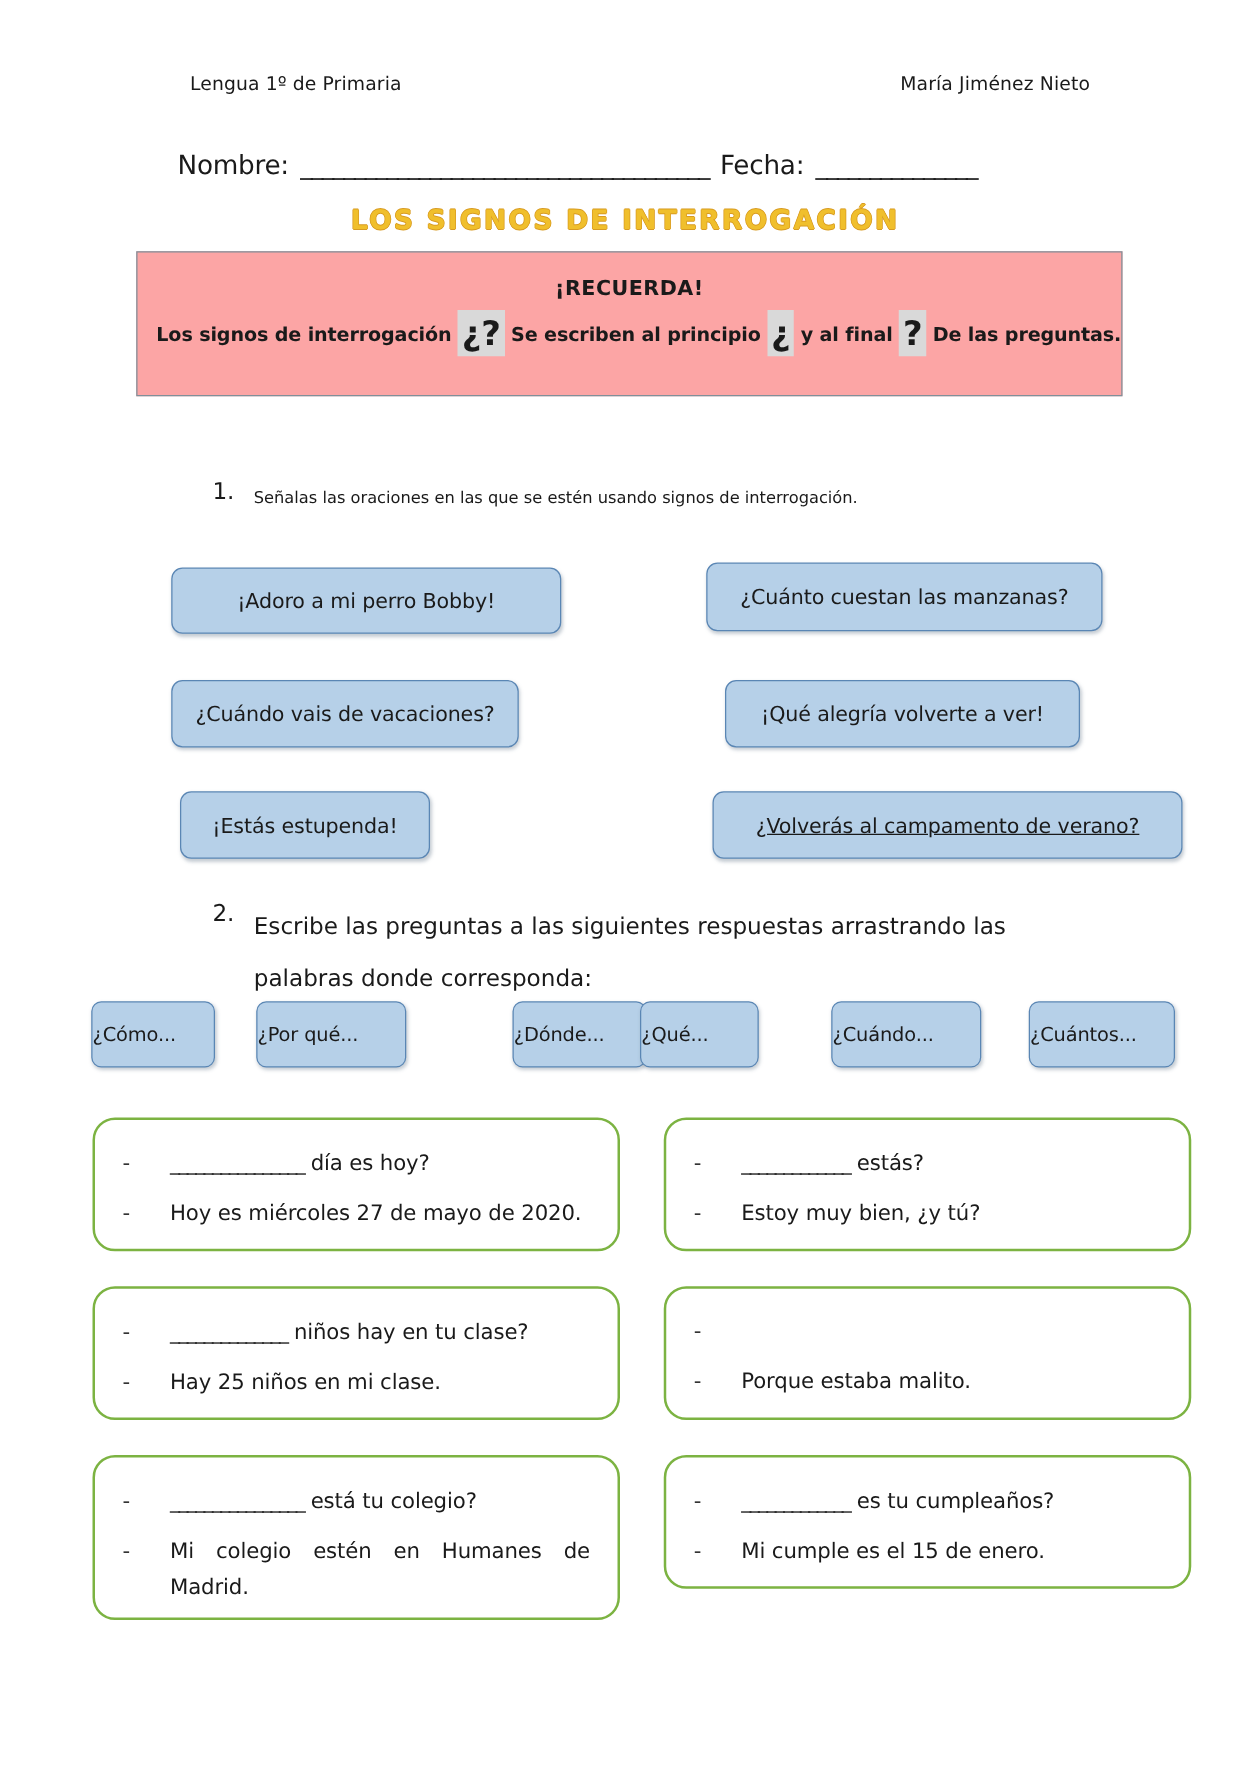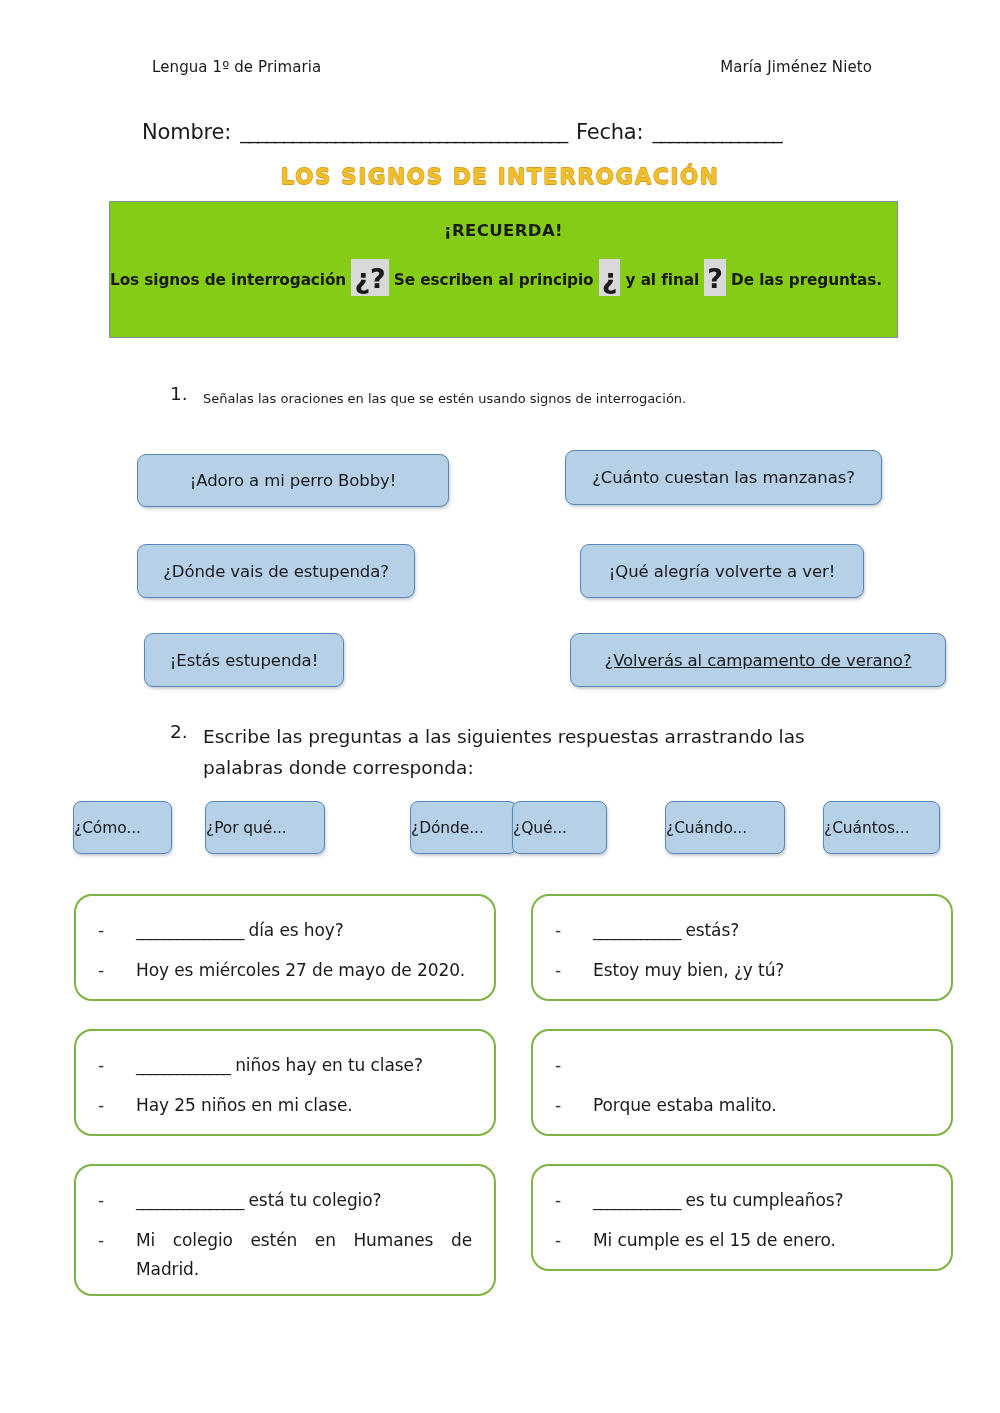--- a/index.html
+++ b/index.html
@@ -67,38 +67,38 @@
        0 0.6px 0 #d89b22,
        0 -0.6px 0 #d89b22;
   }
 
   
   .recuerda {
     position: absolute;
     top: 201px;
     left: 109px;
     width: 789px;
-    height: 137px;
-    background: #84cc16;
+    height: 116px;
+    background: #fca5a5;
     border: 1.6px solid #7f909a;
     box-sizing: border-box;
   }
   .recuerda-title {
     margin-top: 19px;
     text-align: center;
     font-size: 16.5px;
     font-weight: bold;
     letter-spacing: .4px;
   }
   .recuerda-body {
     position: absolute;
-    top: 69px;
+    top: 57px;
     left: 0;
     width: 100%;
-    text-align: left;
+    text-align: right;
     font-size: 15.3px;
     font-weight: bold;
     letter-spacing: -.1px;
     white-space: nowrap;
   }
   .hl {
     background: #d9d9d9;
     font-size: 27px;
     font-weight: bold;
     padding: 4px 3px 2px 3px;
@@ -121,21 +121,21 @@
     line-height: 31px;
     text-align: justify;
     text-justify: inter-word;
   }
   .ex2-text {
     position: absolute;
     top: 721px;
     left: 203px;
     width: 620px;
     font-size: 18.5px;
-    line-height: 31px;
+    line-height: 42px;
   }
 
   
   .bluebox {
     position: absolute;
     background: #b6d0e8;
     border: 1.4px solid #5a86b4;
     border-radius: 9px;
     box-sizing: border-box;
     display: flex;
@@ -228,21 +228,21 @@
   <div class="ex1-text">Señalas las oraciones en las que se estén usando signos de interrogación.</div>
 
   <div class="bluebox" style="top:454px; left:137px; width:312px; height:53px;">
     <span>¡Adoro a mi perro Bobby!</span>
   </div>
   <div class="bluebox" style="top:450px; left:565px; width:317px; height:55px;">
     <span>¿Cuánto cuestan las manzanas?</span>
   </div>
 
   <div class="bluebox" style="top:544px; left:137px; width:278px; height:54px;">
-    <span>¿Dónde vais de estupenda?</span>
+    <span>¿Cuándo vais de vacaciones?</span>
   </div>
   <div class="bluebox" style="top:544px; left:580px; width:284px; height:54px;">
     <span>¡Qué alegría volverte a ver!</span>
   </div>
 
   <div class="bluebox" style="top:633px; left:144px; width:200px; height:54px;">
     <span>¡Estás estupenda!</span>
   </div>
   <div class="bluebox" style="top:633px; left:570px; width:376px; height:54px;text-decoration:underline;">
     <span>¿Volverás al campamento de verano?</span>

